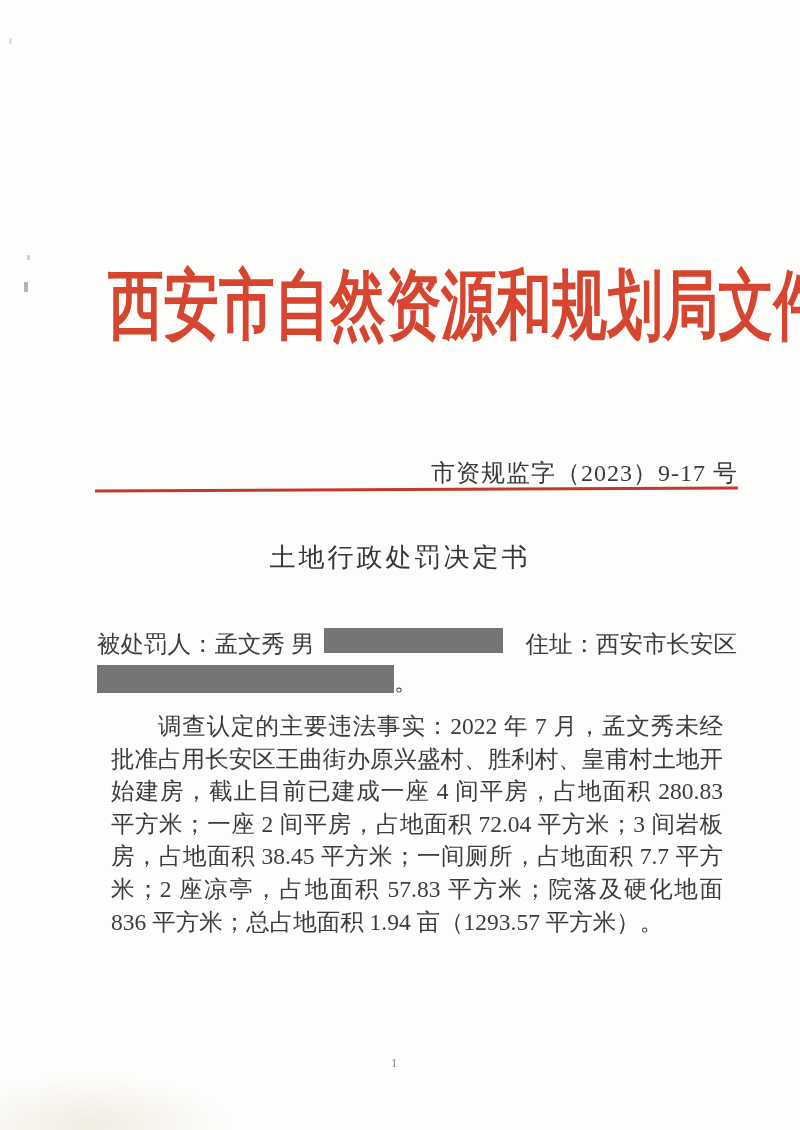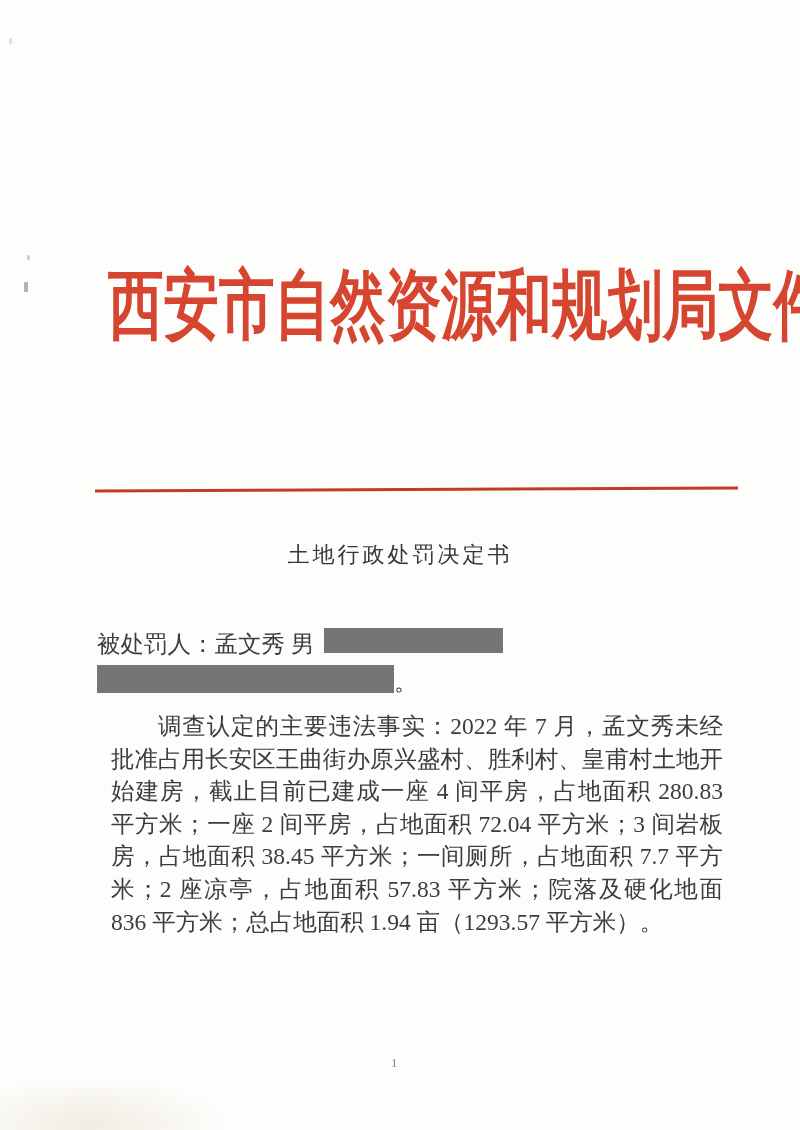--- a/index.html
+++ b/index.html
@@ -51,21 +51,21 @@
     transform: rotate(-0.25deg);
   }
   
   .doc-title {
     position: absolute;
     top: 540px;
     left: 0;
     right: 0;
     margin: 0;
     text-align: center;
-    font-size: 22px;
+    font-size: 26px;
     font-weight: normal;
     letter-spacing: 3px;
     color: #363636;
   }
   
   .body-block {
     position: absolute;
     top: 628px;
     left: 97px;
     width: 640px;
@@ -130,30 +130,32 @@
     pointer-events: none;
   }
 </style>
 </head>
 <body>
 
 <div class="page">
 
   <div class="letterhead">西安市自然资源和规划局文件</div>
 
+  <div class="doc-number">市资规监字（2023）9-17 号</div>
 
   <div class="red-rule"></div>
 
   <h1 class="doc-title">土地行政处罚决定书</h1>
 
   <div class="body-block">
 
     <div class="party-line-1">
       <span>被处罚人：孟文秀 男</span>
       <span class="redaction r1"></span>
+      <span class="addr-right">住址：西安市长安区</span>
     </div>
 
     <div class="party-line-2">
       <span class="redaction r2"></span>
       <span class="period">。</span>
     </div>
 
     <p class="para">调查认定的主要违法事实：2022 年 7 月，孟文秀未经批准占用长安区王曲街办原兴盛村、胜利村、皇甫村土地开始建房，截止目前已建成一座 4 间平房，占地面积 280.83 平方米；一座 2 间平房，占地面积 72.04 平方米；3 间岩板房，占地面积 38.45 平方米；一间厕所，占地面积 7.7 平方米；2 座凉亭，占地面积 57.83 平方米；院落及硬化地面 836 平方米；总占地面积 1.94 亩（1293.57 平方米）。</p>
 
 

